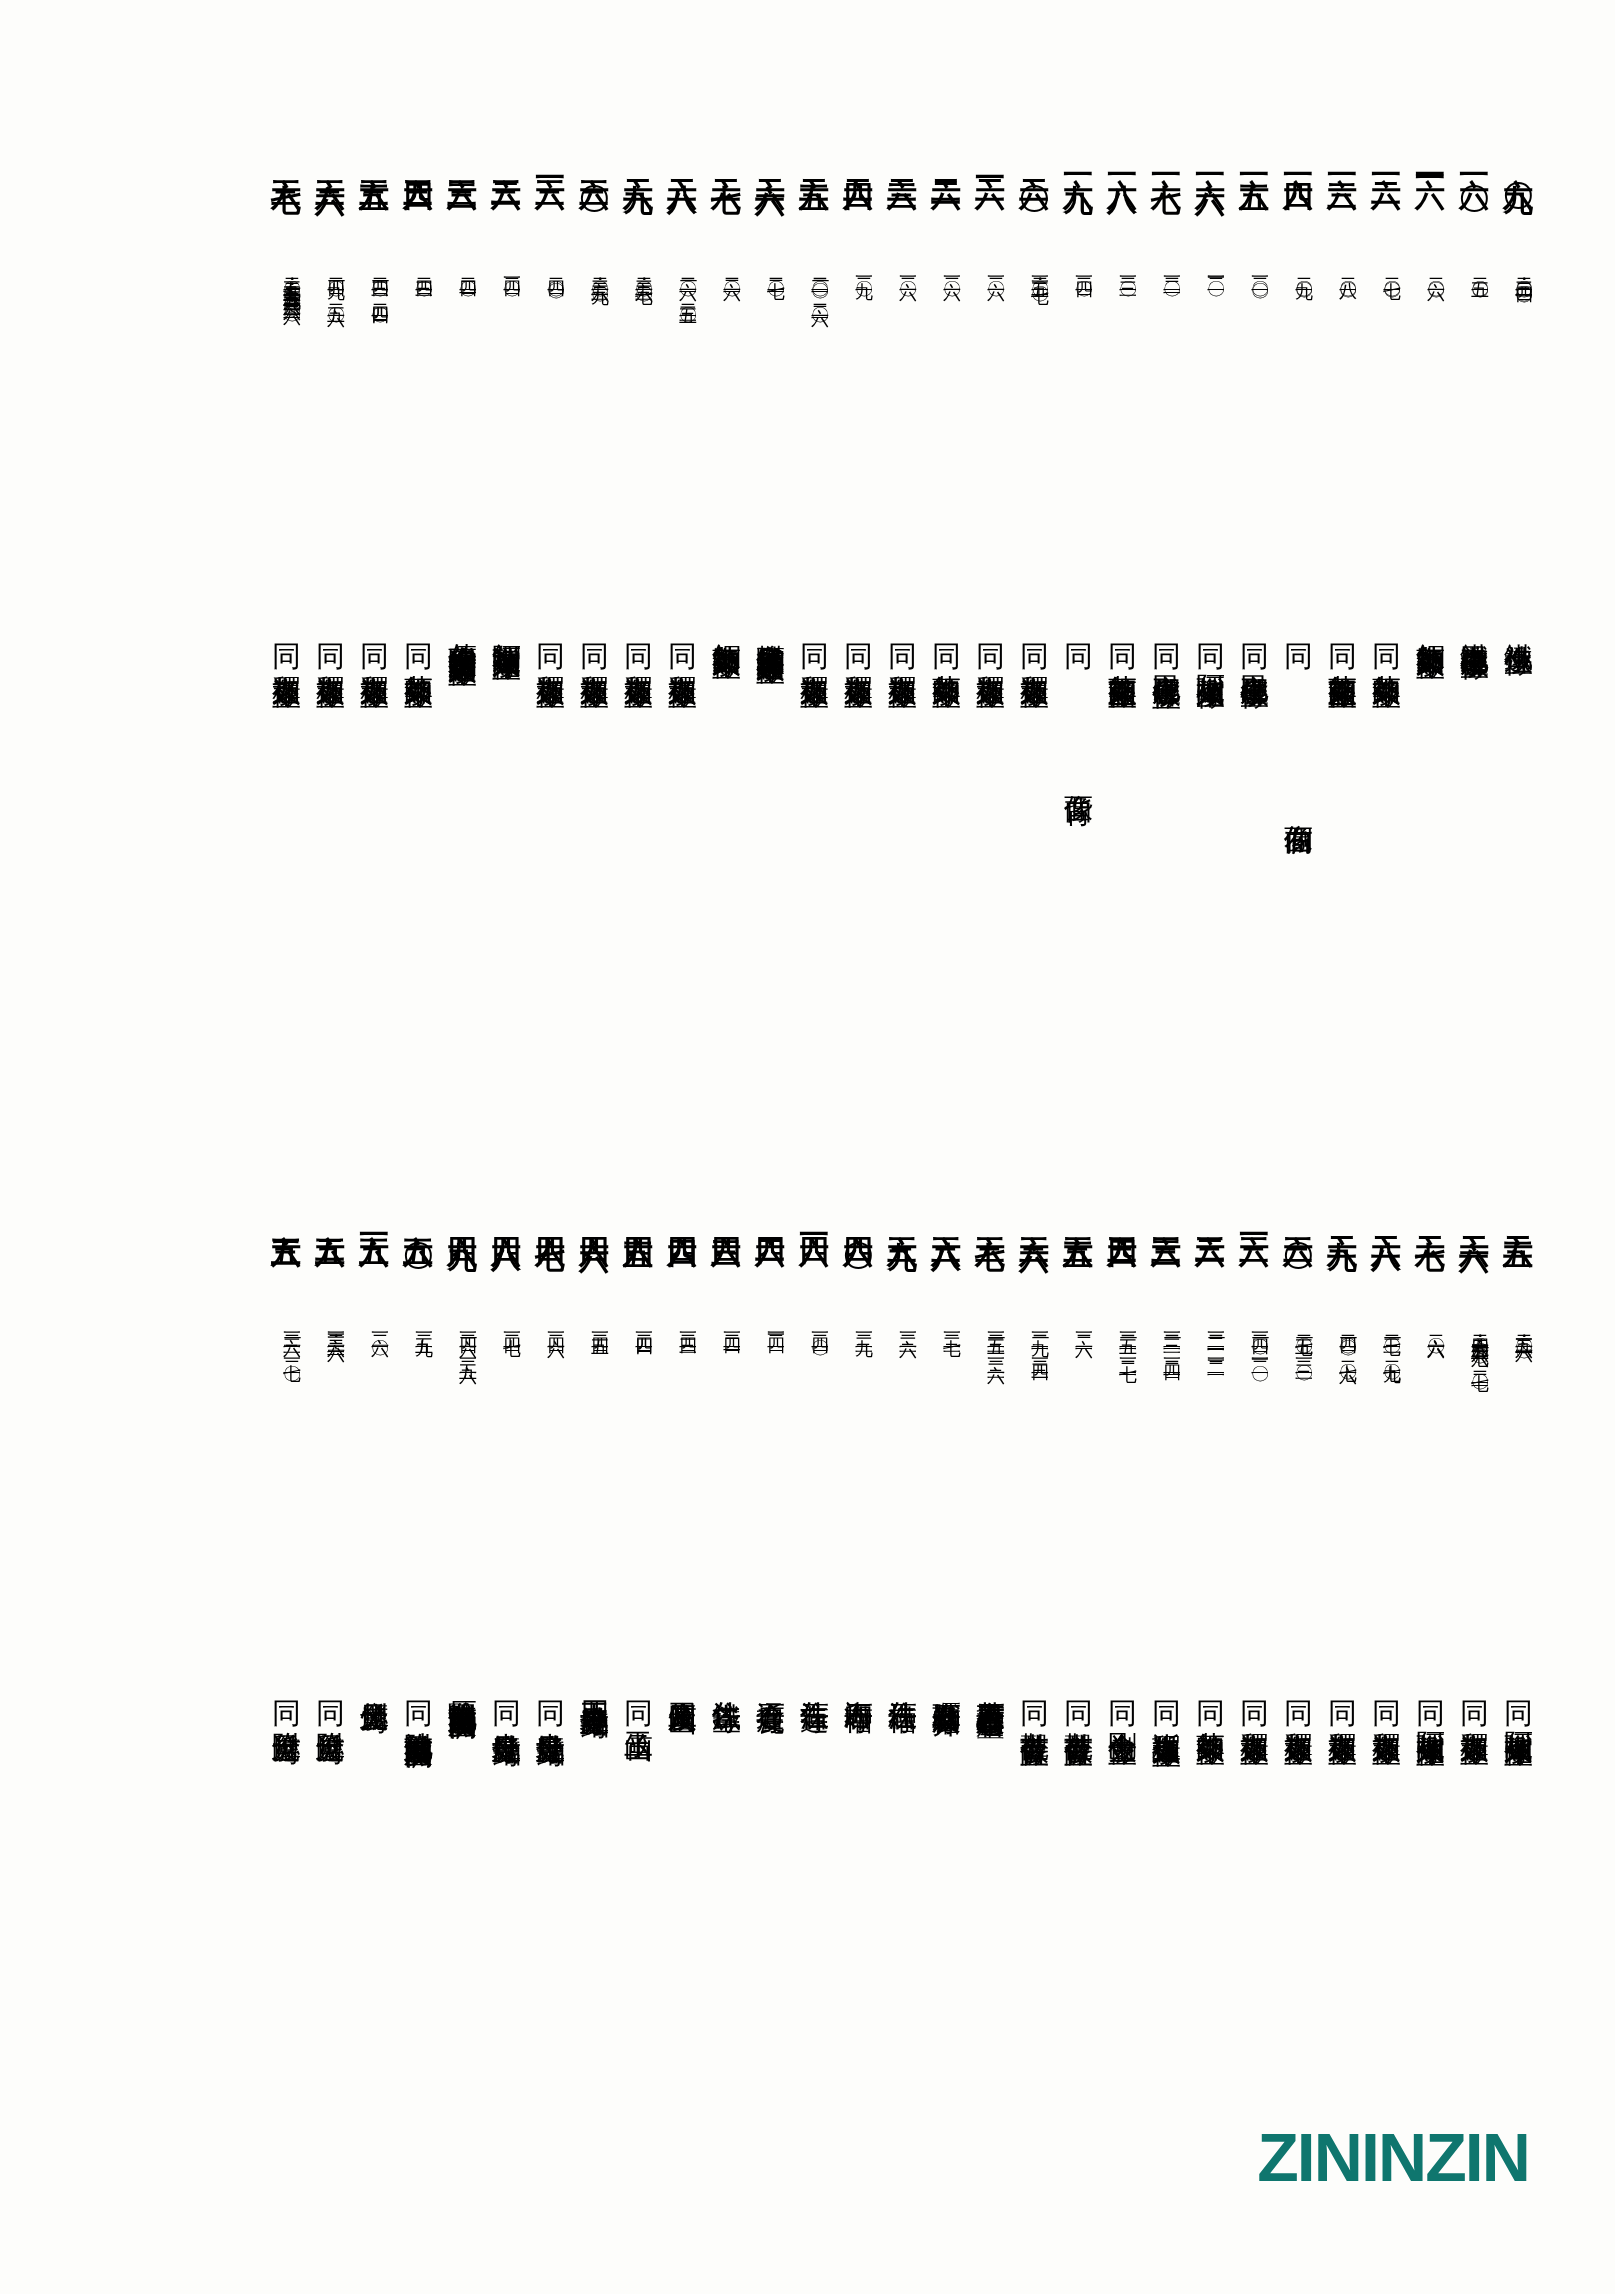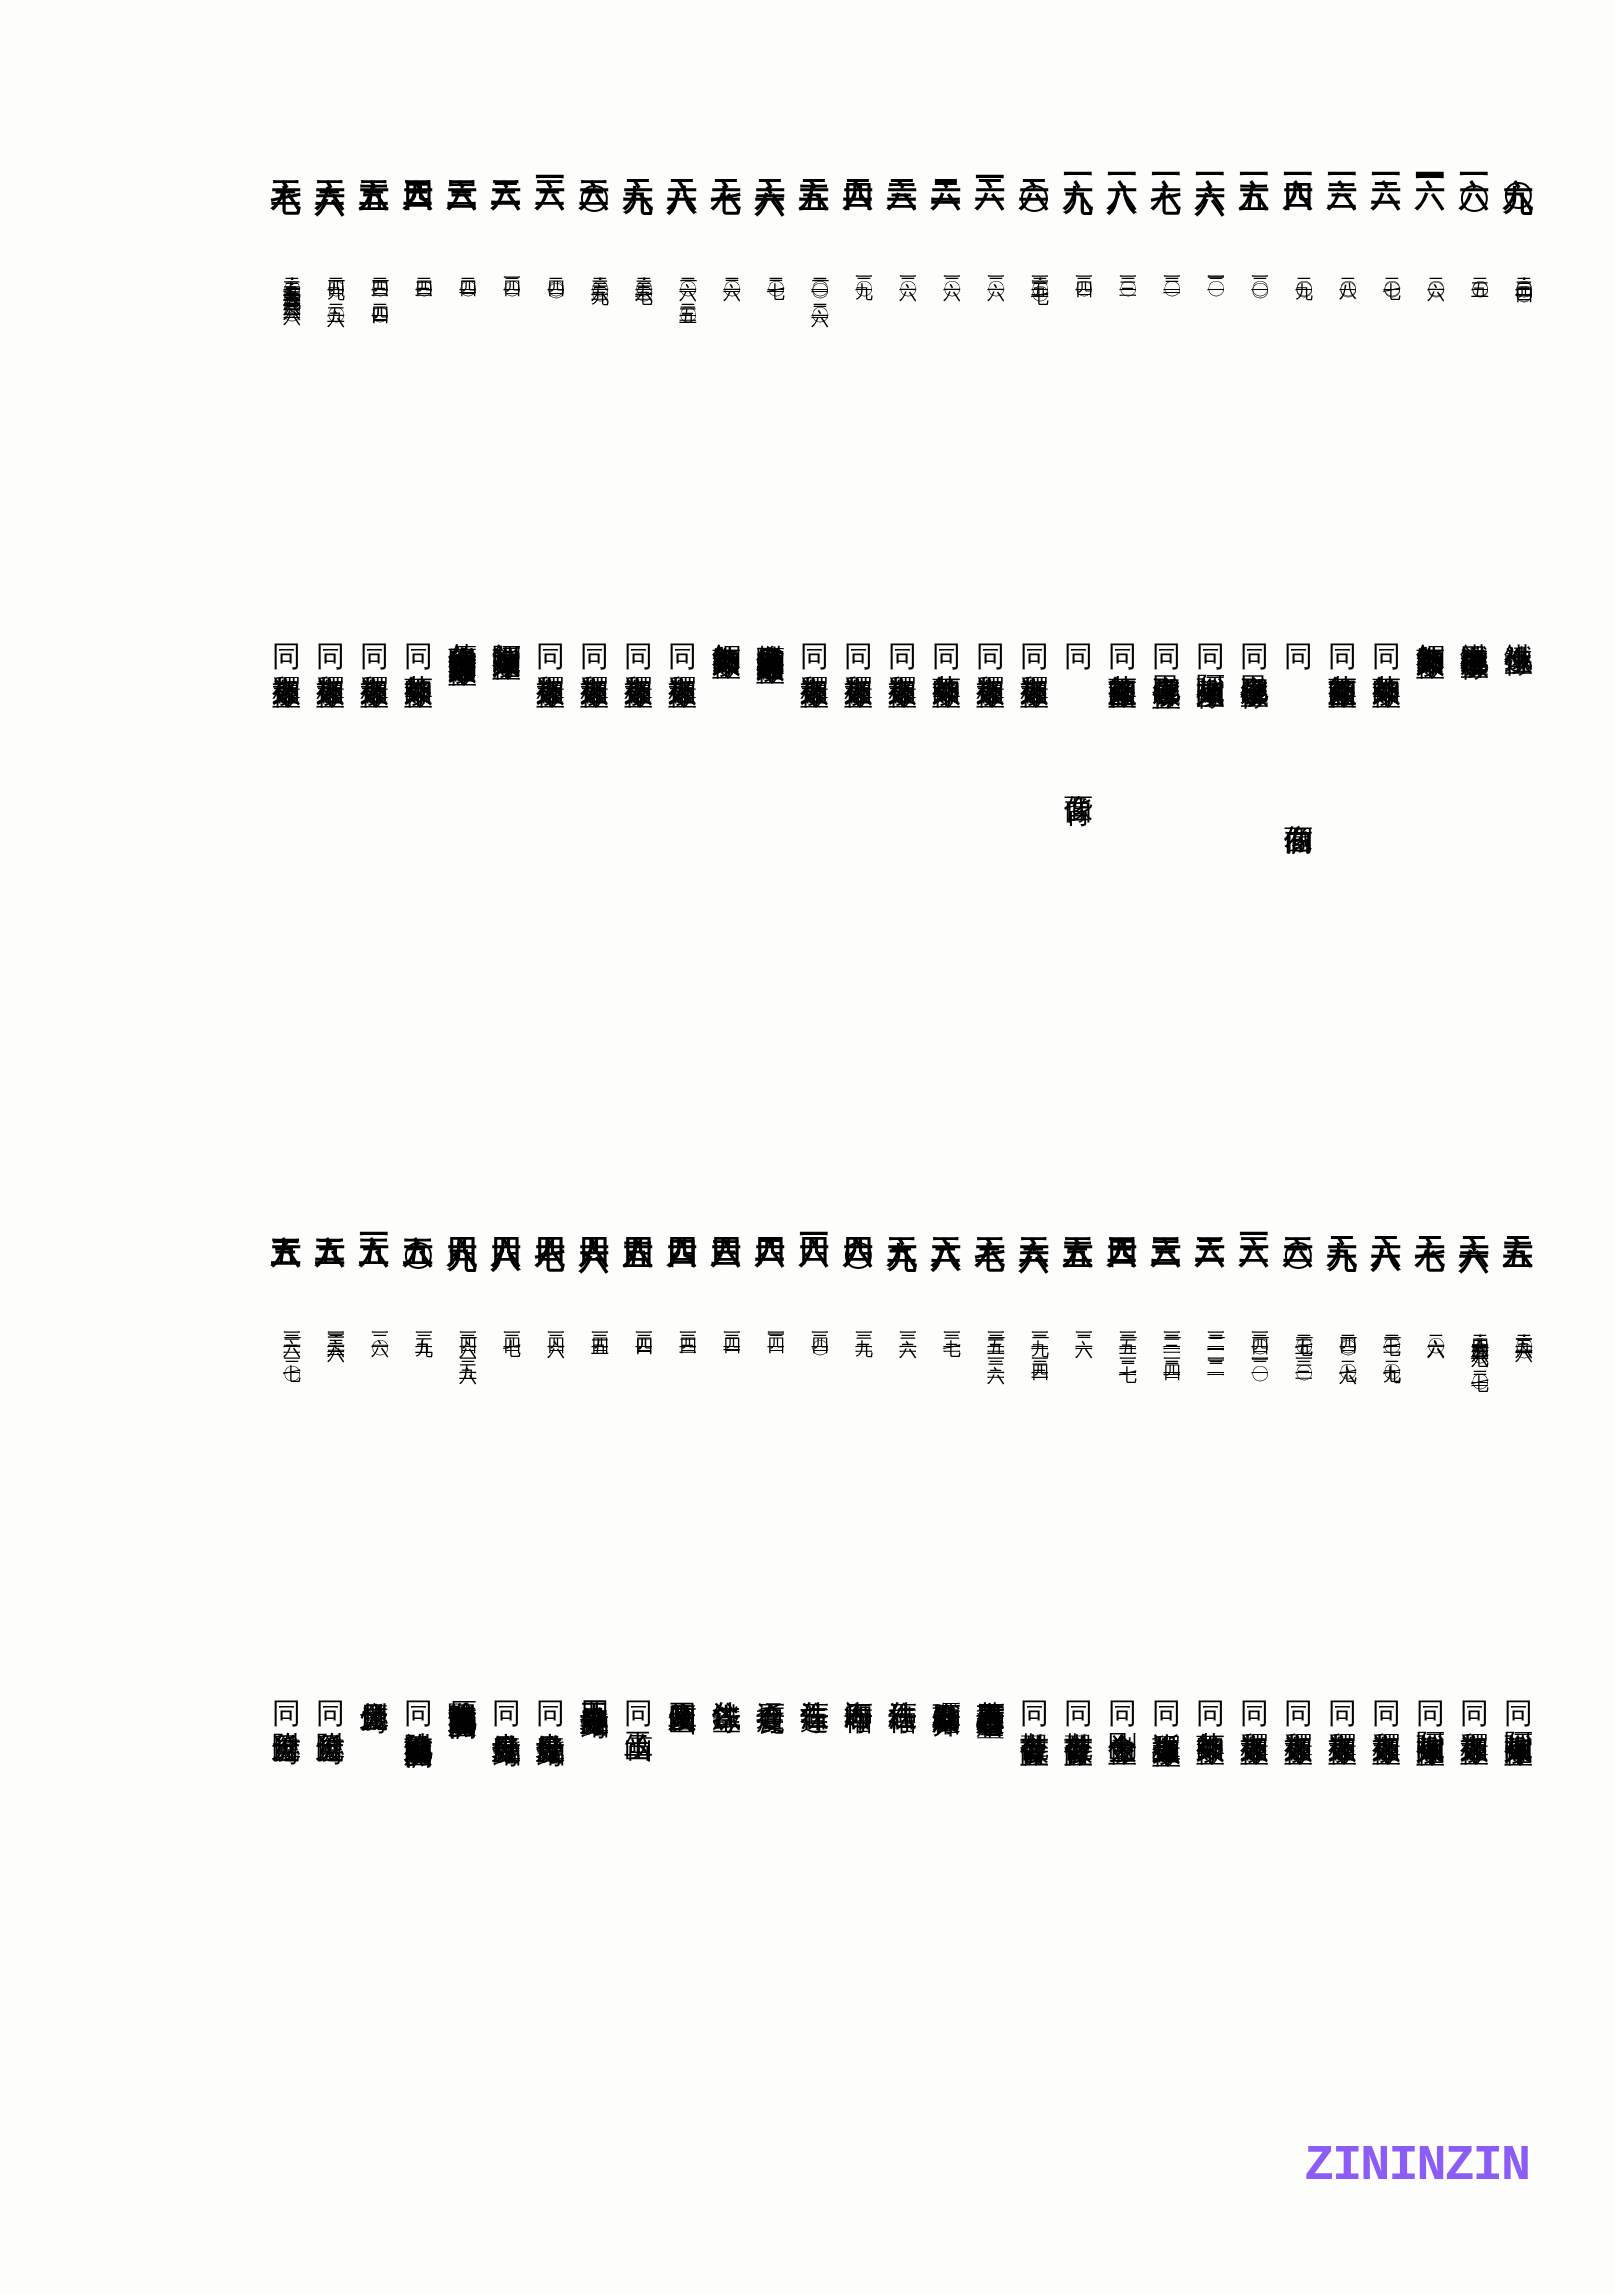--- a/index.html
+++ b/index.html
@@ -88,25 +88,25 @@
   #block-bottom .entrycol, #block-bottom .subcol { height: 994px; }
 
   #block-top .entrycol .title, #block-top .subcol .title,
   #block-bottom .entrycol .title, #block-bottom .subcol .title { top: 478px; }
 
   
   #watermark {
     position: absolute;
     right: 86px;
     bottom: 103px;
-    font-family: Liberation Mono, monospace;
+    font-family: Liberation Sans, sans-serif;
     font-weight: 700;
-    font-size: 50px;
+    font-size: 68px;
     letter-spacing: -1.9px;
-    color: #8b5cf6;
+    color: #0f766e;
     line-height: 1;
   }
 </style>
 </head>
 <body>
 
 <div id="page">
 
   <div class="block" id="block-top">
       <div class="entrycol">

